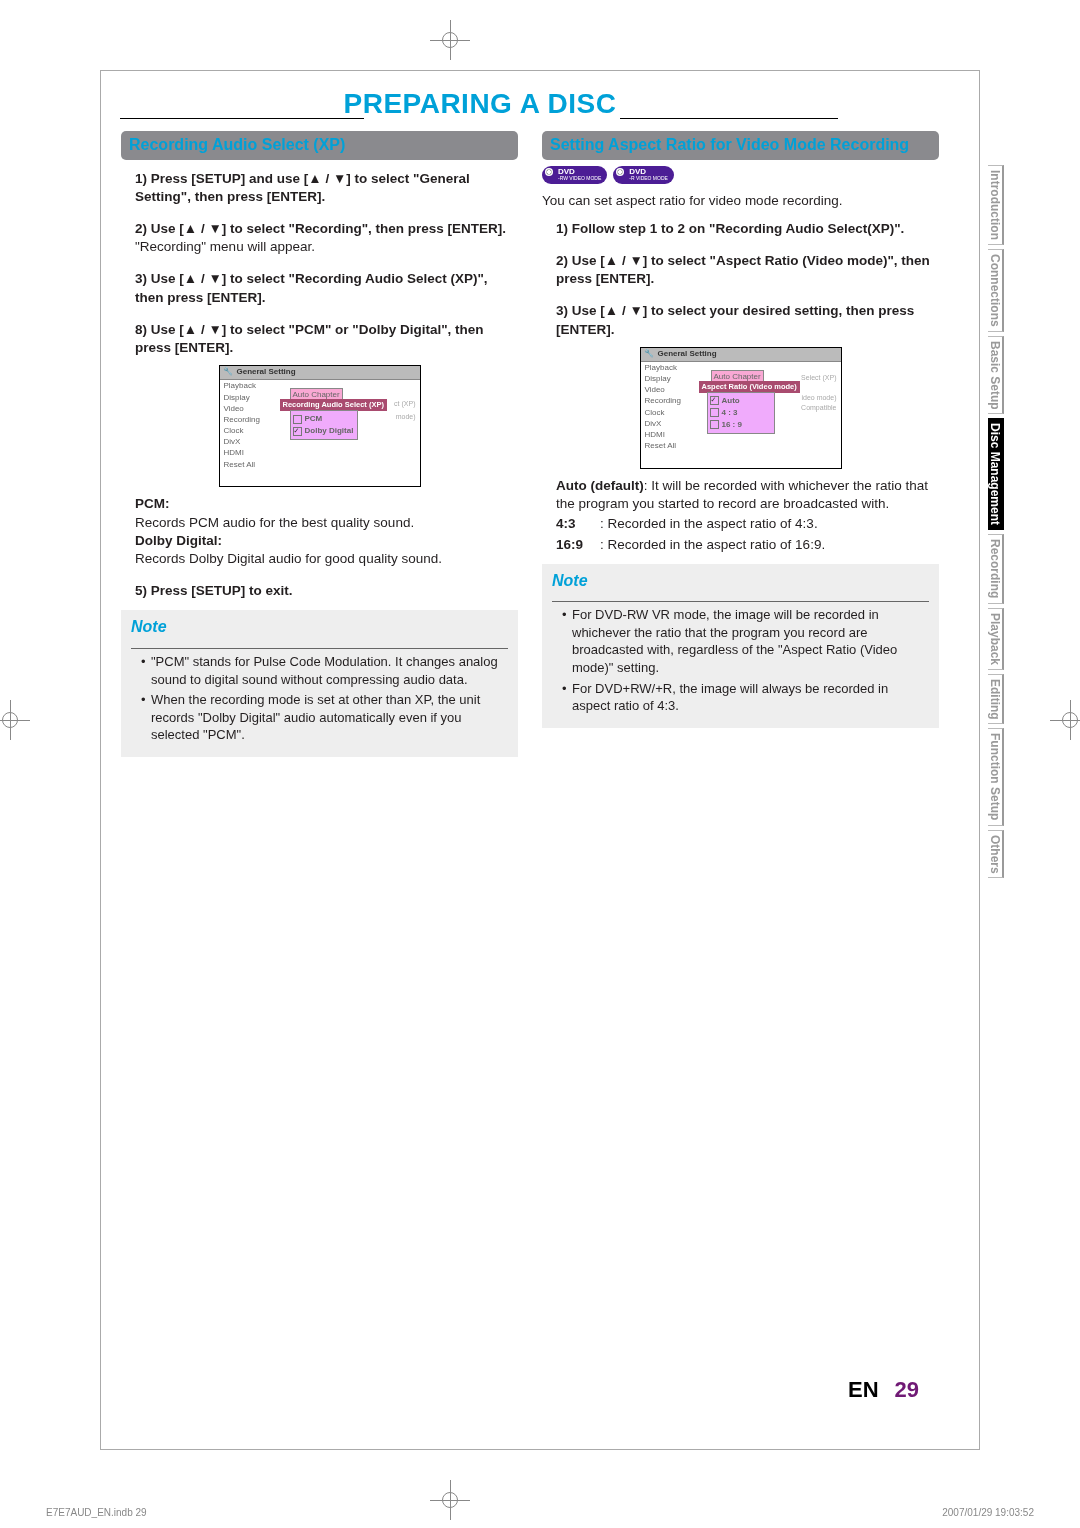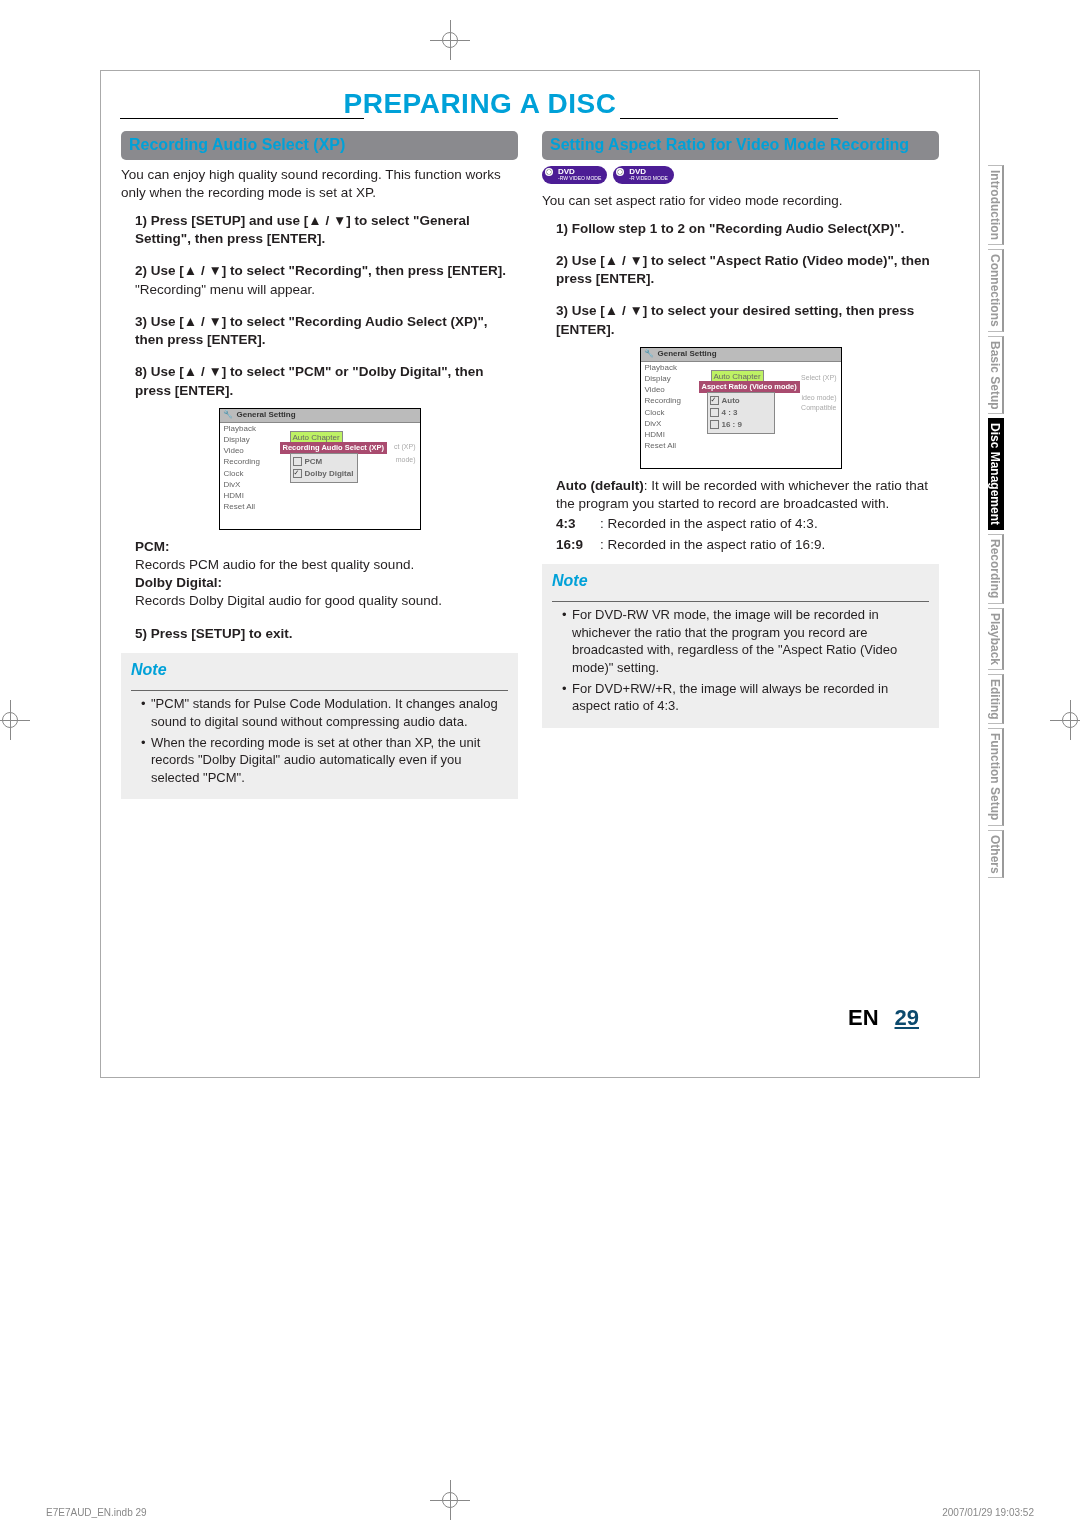--- a/index.html
+++ b/index.html
@@ -11,21 +11,21 @@
     width: 1080px;
     height: 1528px;
     position: relative;
     box-sizing: border-box;
   }
   .page {
     position: absolute;
     top: 70px;
     left: 100px;
     width: 880px;
-    height: 1008px;
+    height: 1380px;
     border: 1.5px solid #aaa;
     box-sizing: border-box;
     padding: 30px 40px 30px 20px;
   }
   .heading-line {
     position: absolute;
     top: 118px;
     left: 120px;
     width: 244px;
     border-top: 1.5px solid #000;
@@ -141,37 +141,37 @@
   }
   .osd .menucol {
     position:absolute;
     top:14px; left:4px;
     width:50px;
     line-height:1.4;
   }
   .osd .popup {
     position:absolute;
     top:20px; left:58px;
-    background:#bef264;
+    background:#f9a8d4;
     border:1px solid #888;
     padding:1px 2px;
   }
   .osd .sel {
     position:absolute;
     background:#a94b6f;
     color:#fff;
     font-weight:700;
     padding:1px 3px;
     font-size:7.5px;
   }
   .osd .options {
     position:absolute;
     top:42px; left:68px;
     border:1px solid #888;
-    background:#e5e5e5;
+    background:#f0abfc;
     padding:2px 4px 2px 2px;
     line-height:1.5;
     min-width:60px;
   }
   .osd .options .row { display:flex; align-items:center; gap:3px;}
   .osd .chk { width:7px;height:7px;border:1px solid #777;display:inline-block;}
   .osd .chk.on::after{content:"✓";font-size:7px;color:#333;position:relative;top:-3px;}
   .osd .faded { position:absolute; right:4px; font-size:7px; color:#aaa;}
 
   .dvd-badges { display:flex; gap:6px; margin:4px 0 8px 0;}
@@ -197,21 +197,21 @@
     color:#888;
   }
   .page-num {
     position:absolute;
     bottom:46px;
     right:60px;
     font-size:22px;
     font-weight:700;
   }
   .page-num .en { color:#000; margin-right:16px;}
-  .page-num .n { color:#0c4a6e;text-decoration:underline; }
+  .page-num .n { color:#701a75; }
 
   
   .reg { position:absolute; width:40px;height:40px;}
   .reg::before,.reg::after{content:"";position:absolute;background:#888;}
   .reg::before{left:50%;top:0;width:1px;height:100%;}
   .reg::after{top:50%;left:0;height:1px;width:100%;}
   .reg .c{position:absolute;left:50%;top:50%;width:14px;height:14px;border:1px solid #888;border-radius:50%;transform:translate(-50%,-50%);}
 </style>
 </head>
 <body>
@@ -231,21 +231,20 @@
 
 <div class="page-title">PREPARING A DISC</div>
 <div class="heading-line"></div>
 <div class="heading-line2"></div>
 
 <div class="page">
   <div class="columns">
 
     <div class="col">
       <div class="sec-head"><span class="title" style="color:#00a1d8">Recording Audio Select (XP)</span></div>
-      <div>You can enjoy high quality sound recording. This function works only when the recording mode is set at XP.</div>
 
       <div class="step indent">1) Press [SETUP] and use [▲ / ▼] to select "General Setting", then press [ENTER].</div>
       <div class="step indent" style="margin-top:14px">2) Use [▲ / ▼] to select "Recording", then press [ENTER].</div>
       <div class="indent">"Recording" menu will appear.</div>
       <div class="step indent" style="margin-top:14px">3) Use [▲ / ▼] to select "Recording Audio Select (XP)", then press [ENTER].</div>
       <div class="step indent" style="margin-top:14px">8) Use [▲ / ▼] to select "PCM" or "Dolby Digital", then press [ENTER].</div>
 
       <div class="osd">
         <div class="bar">
             <span>🔧</span>

